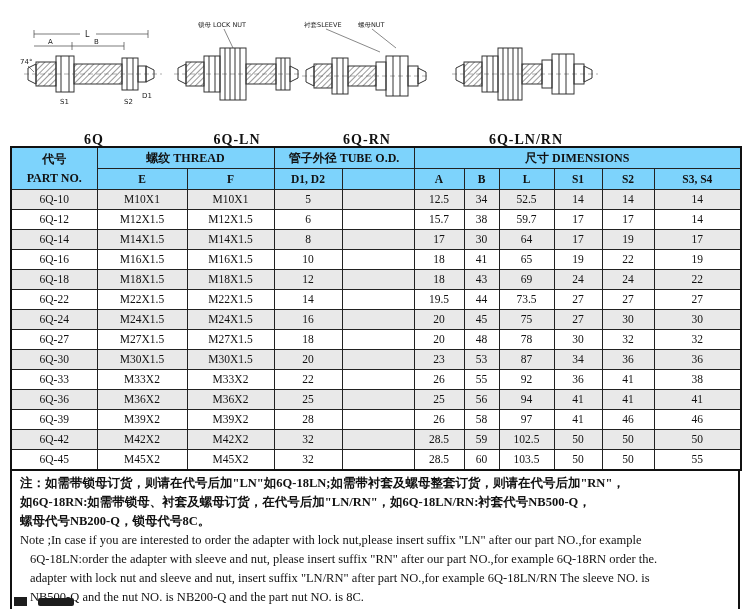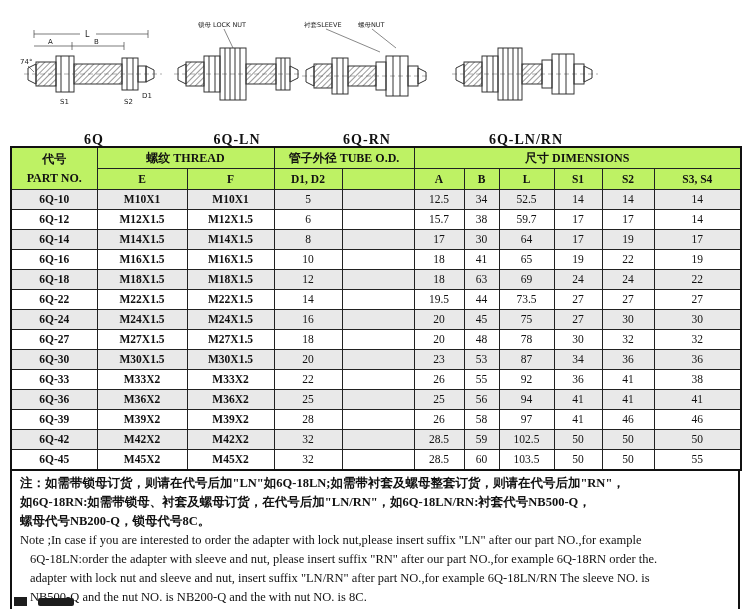--- a/index.html
+++ b/index.html
@@ -37,26 +37,26 @@
   
   table.spec{
     border-collapse:collapse;table-layout:fixed;
     margin-left:10px;width:730px;
     border:2px solid #111;
   }
   table.spec th,table.spec td{
     border:1px solid #222;text-align:center;vertical-align:middle;
     padding:0;overflow:hidden;white-space:nowrap;
   }
-  table.spec thead th{background:#bef264;font-size:12px;height:20px;}
+  table.spec thead th{background:#7dd3fc;font-size:12px;height:20px;}
   table.spec thead tr.sub th{font-size:11.5px;height:20px;}
   table.spec th.partcol div{line-height:19px;font-size:12px;}
   table.spec td{font-size:11.5px;height:19px;line-height:19px;}
   table.spec tbody tr:nth-child(odd){background:#e9e9e9;}
-  td.bold-cell{font-weight:bold;}
+  td.bold-cell{font-weight:normal;}
   
   .notebox{
     margin-left:10px;width:730px;box-sizing:border-box;
     border:2px solid #111;border-top:none;
     padding:3px 8px 4px 8px;
   }
   .notebox .cn{font-weight:bold;font-size:12.5px;line-height:19px;}
   .notebox .en{font-size:12.5px;line-height:19px;}
   .notebox .en.indent{padding-left:10px;}
   
@@ -274,21 +274,21 @@
         <td>22</td>
         <td>19</td>
       </tr>
       <tr>
         <td class="bold-cell">6Q-18</td>
         <td class="bold-cell">M18X1.5</td>
         <td class="bold-cell">M18X1.5</td>
         <td>12</td>
         <td></td>
         <td>18</td>
-        <td>63</td>
+        <td>43</td>
         <td>69</td>
         <td>24</td>
         <td>24</td>
         <td>22</td>
       </tr>
       <tr>
         <td class="bold-cell">6Q-22</td>
         <td class="bold-cell">M22X1.5</td>
         <td class="bold-cell">M22X1.5</td>
         <td>14</td>
@@ -407,17 +407,17 @@
     </tbody>
 </table>
 
 <div class="notebox">
   <div class="cn">注：如需带锁母订货，则请在代号后加"LN"如6Q-18LN;如需带衬套及螺母整套订货，则请在代号后加"RN"，</div>
   <div class="cn">如6Q-18RN:如需带锁母、衬套及螺母订货，在代号后加"LN/RN"，如6Q-18LN/RN:衬套代号NB500-Q，</div>
   <div class="cn">螺母代号NB200-Q，锁母代号8C。</div>
   <div class="en">Note ;In case if you are interested to order the adapter with lock nut,please insert suffix "LN" after our part NO.,for example</div>
   <div class="en indent">6Q-18LN:order the adapter with sleeve and nut, please insert suffix "RN" after our part NO.,for example 6Q-18RN order the.</div>
   <div class="en indent">adapter with lock nut and sleeve and nut, insert suffix "LN/RN" after part NO.,for example 6Q-18LN/RN The sleeve NO. is</div>
-  <div class="en indent">NB500-Q and the nut NO. is NB200-Q and the with nut NO. is 8C.</div>
+  <div class="en indent">NB500-Q and the nut NO. is NB200-Q and the part nut NO. is 8C.</div>
 </div>
 
 <div class="artifact a1"></div>
 <div class="artifact a2"></div>
 
 </body></html>

